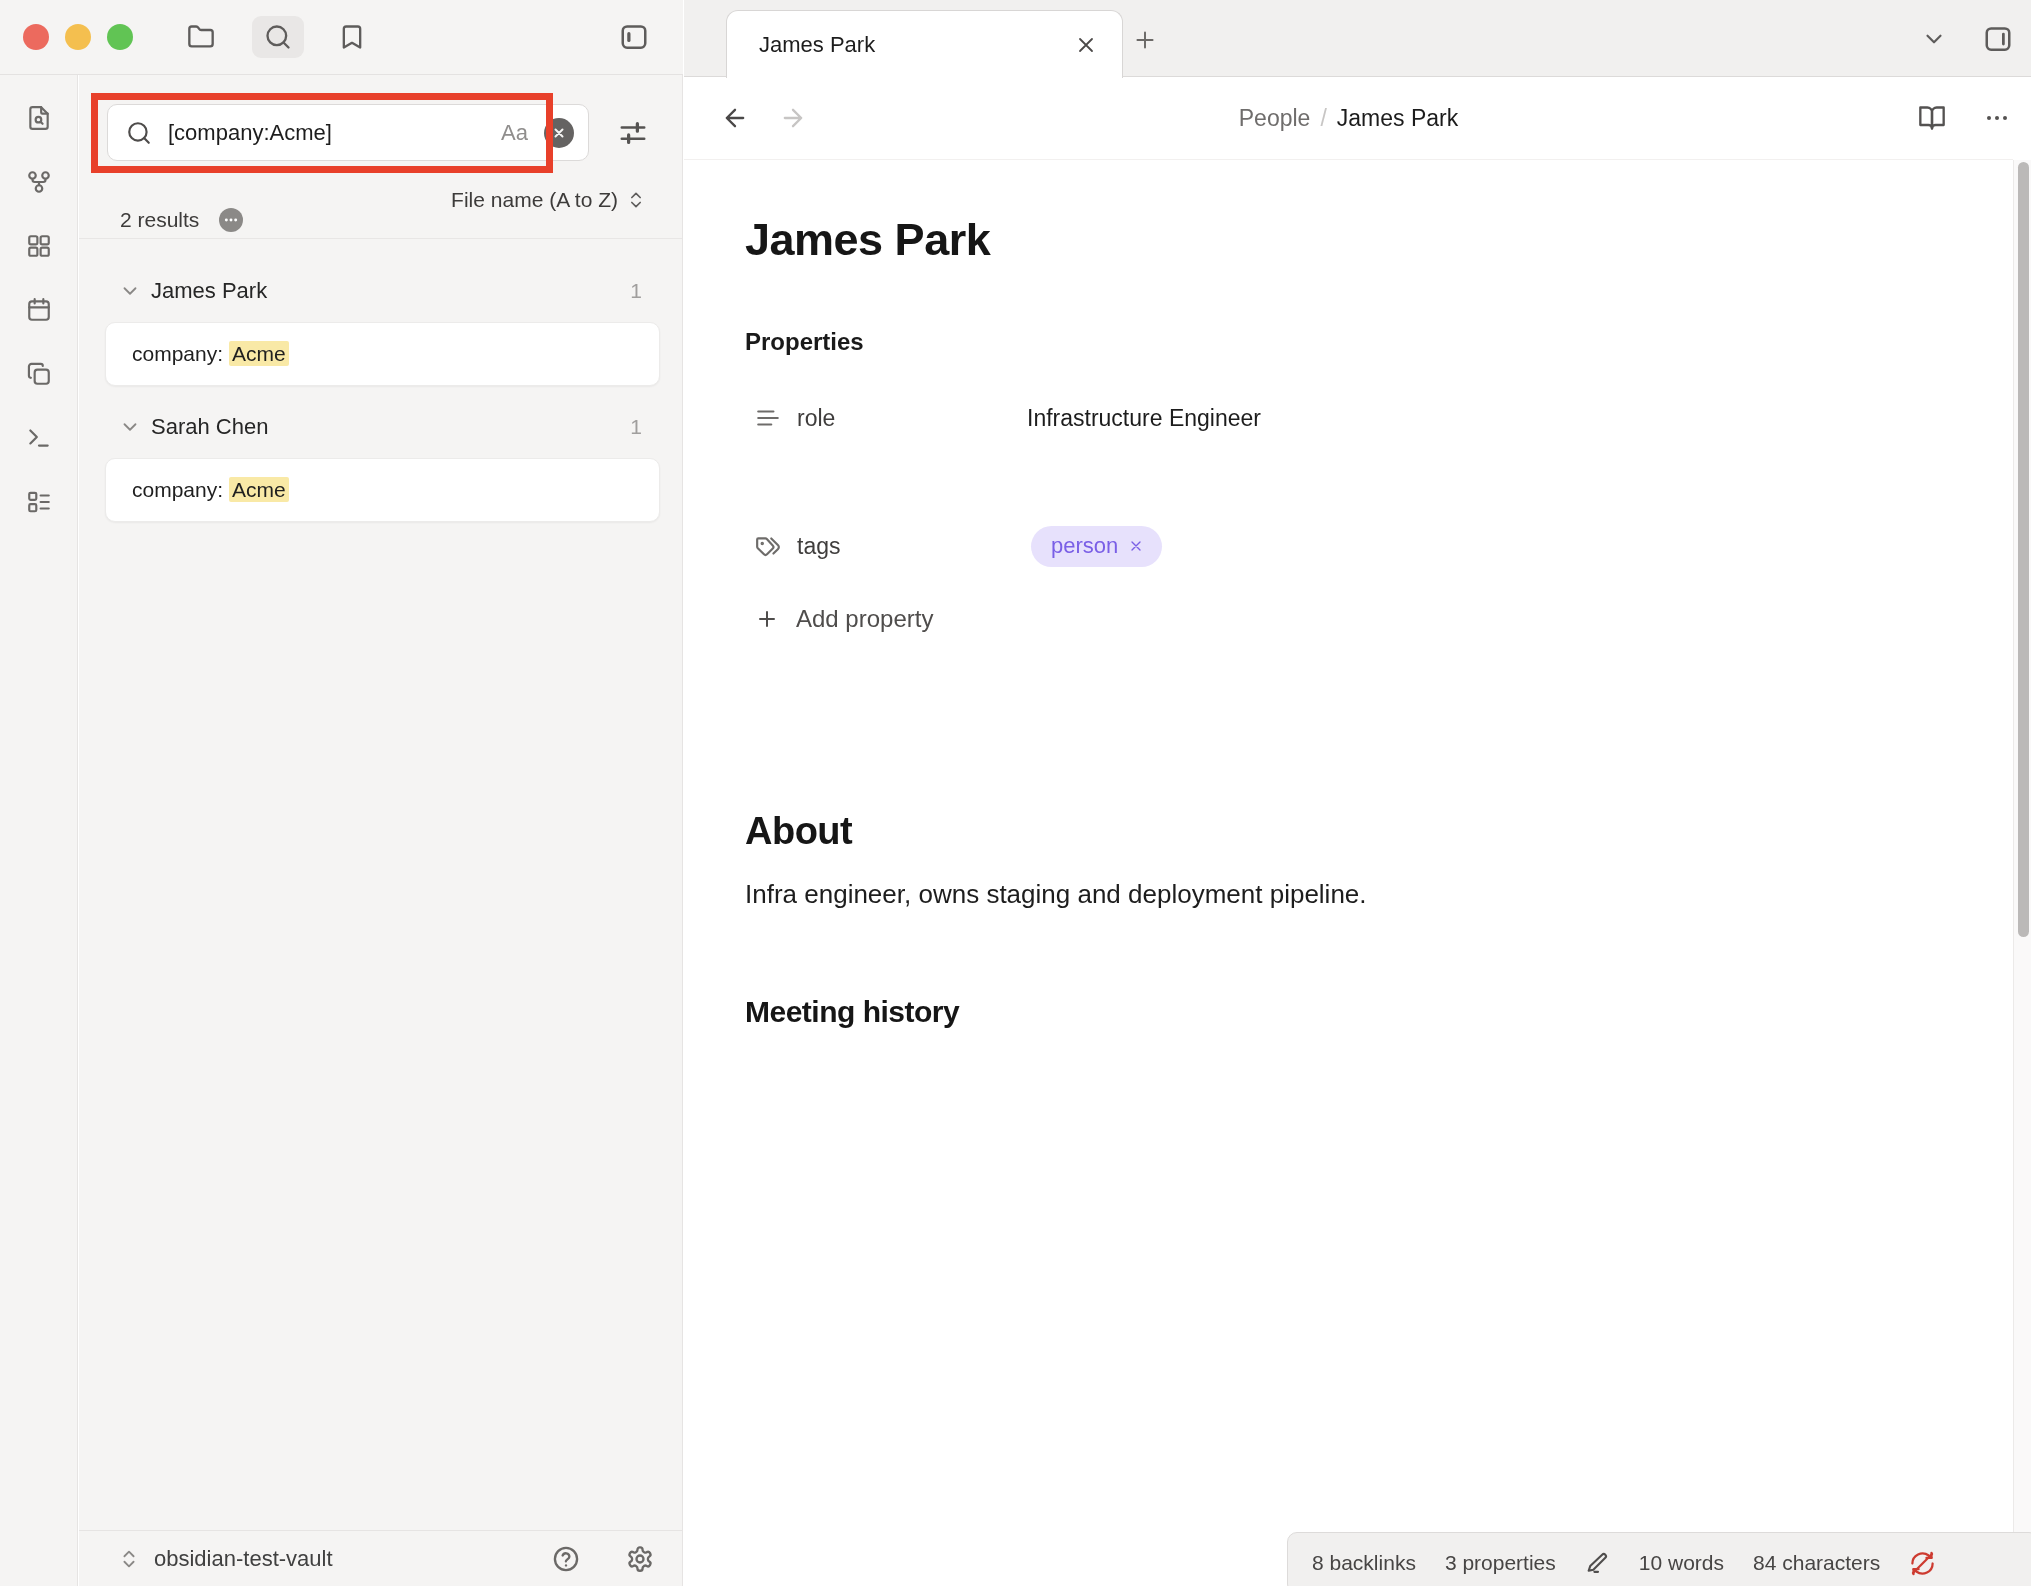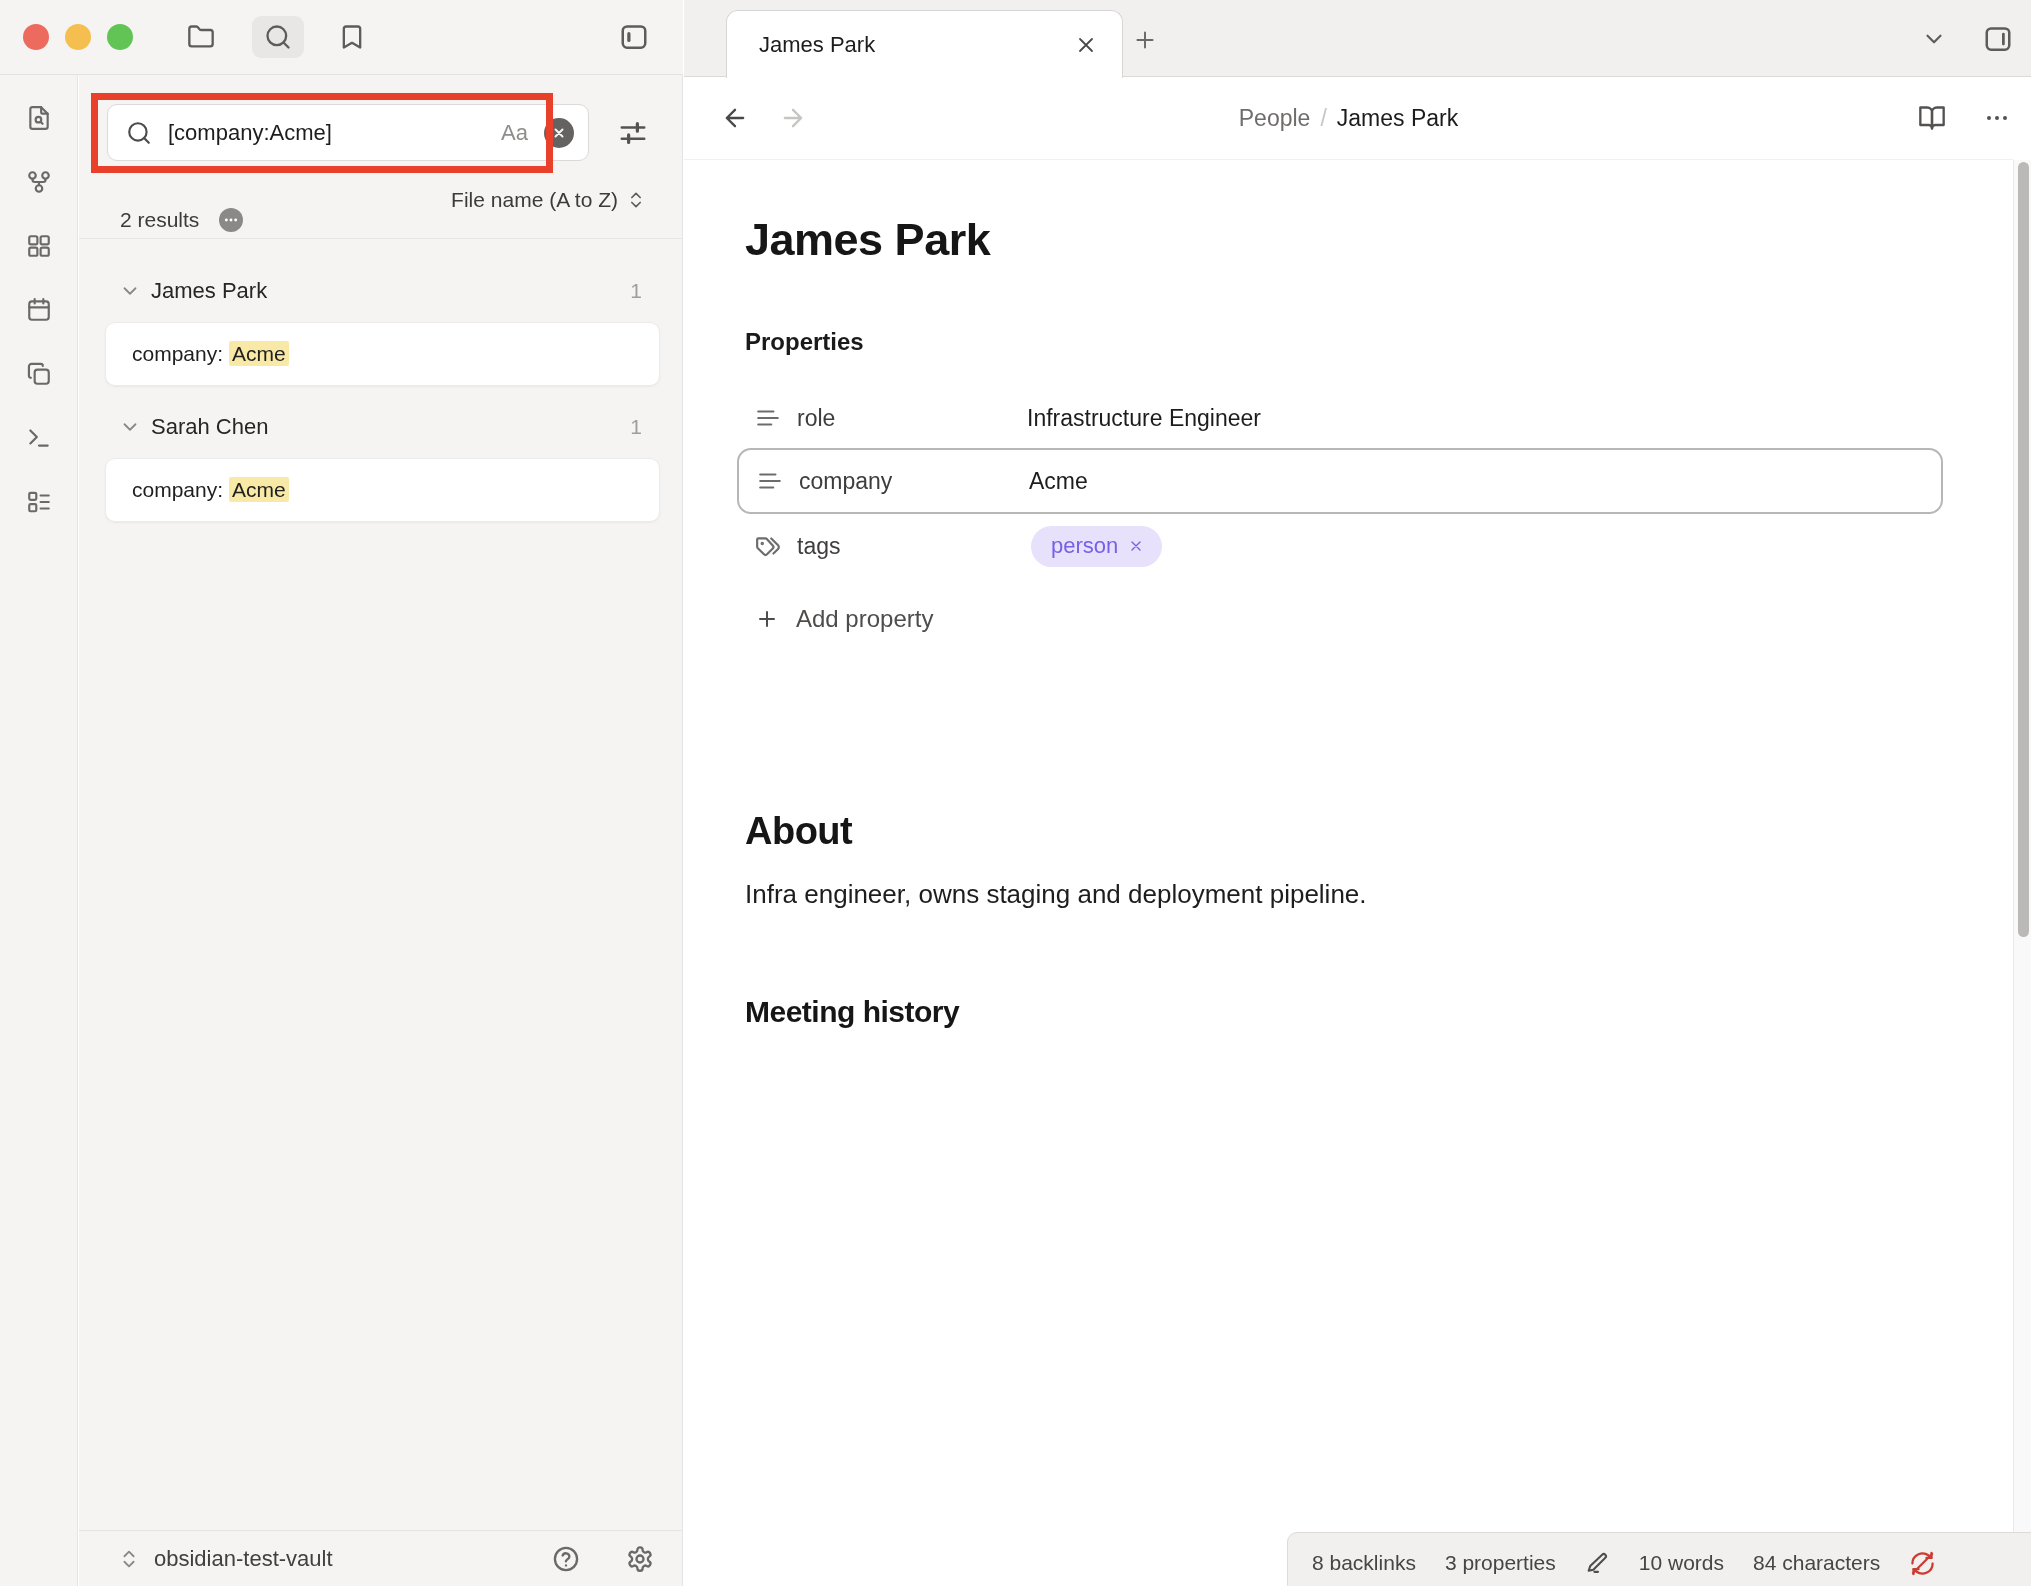--- a/index.html
+++ b/index.html
@@ -443,29 +443,20 @@
         <div class="prop-row row-role">
           <span class="p-icon">
             <svg class="ic stroke" width="26" height="26" viewBox="0 0 24 24">
                 <path d="M17 6H3M21 12H3M15 18H3"></path>
               </svg>
           </span>
           <span class="p-label">role</span>
           <span class="p-value">Infrastructure Engineer</span>
         </div>
 
-        <div class="prop-row row-company">
-          <span class="p-icon">
-            <svg class="ic stroke" width="26" height="26" viewBox="0 0 24 24">
-                <path d="M17 6H3M21 12H3M15 18H3"></path>
-              </svg>
-          </span>
-          <span class="p-label">company</span>
-          <span class="p-value">Acme</span>
-        </div>
 
         <div class="prop-row row-tags">
           <span class="p-icon">
             <svg class="ic stroke" width="26" height="26" viewBox="0 0 24 24">
                 <path d="m15 5 6.3 6.3a2.4 2.4 0 0 1 0 3.4L17 19"></path>
                 <path d="M9.6 5H3a1 1 0 0 0-1 1v6.6a2 2 0 0 0 .6 1.4l5.7 5.7a2 2 0 0 0 2.8 0l5.3-5.3a2 2 0 0 0 0-2.8L10.9 5.6A2 2 0 0 0 9.6 5z"></path>
                 <circle cx="6.7" cy="9.7" r="0.6" fill="currentColor"></circle>
               </svg>
           </span>
           <span class="p-label">tags</span>

